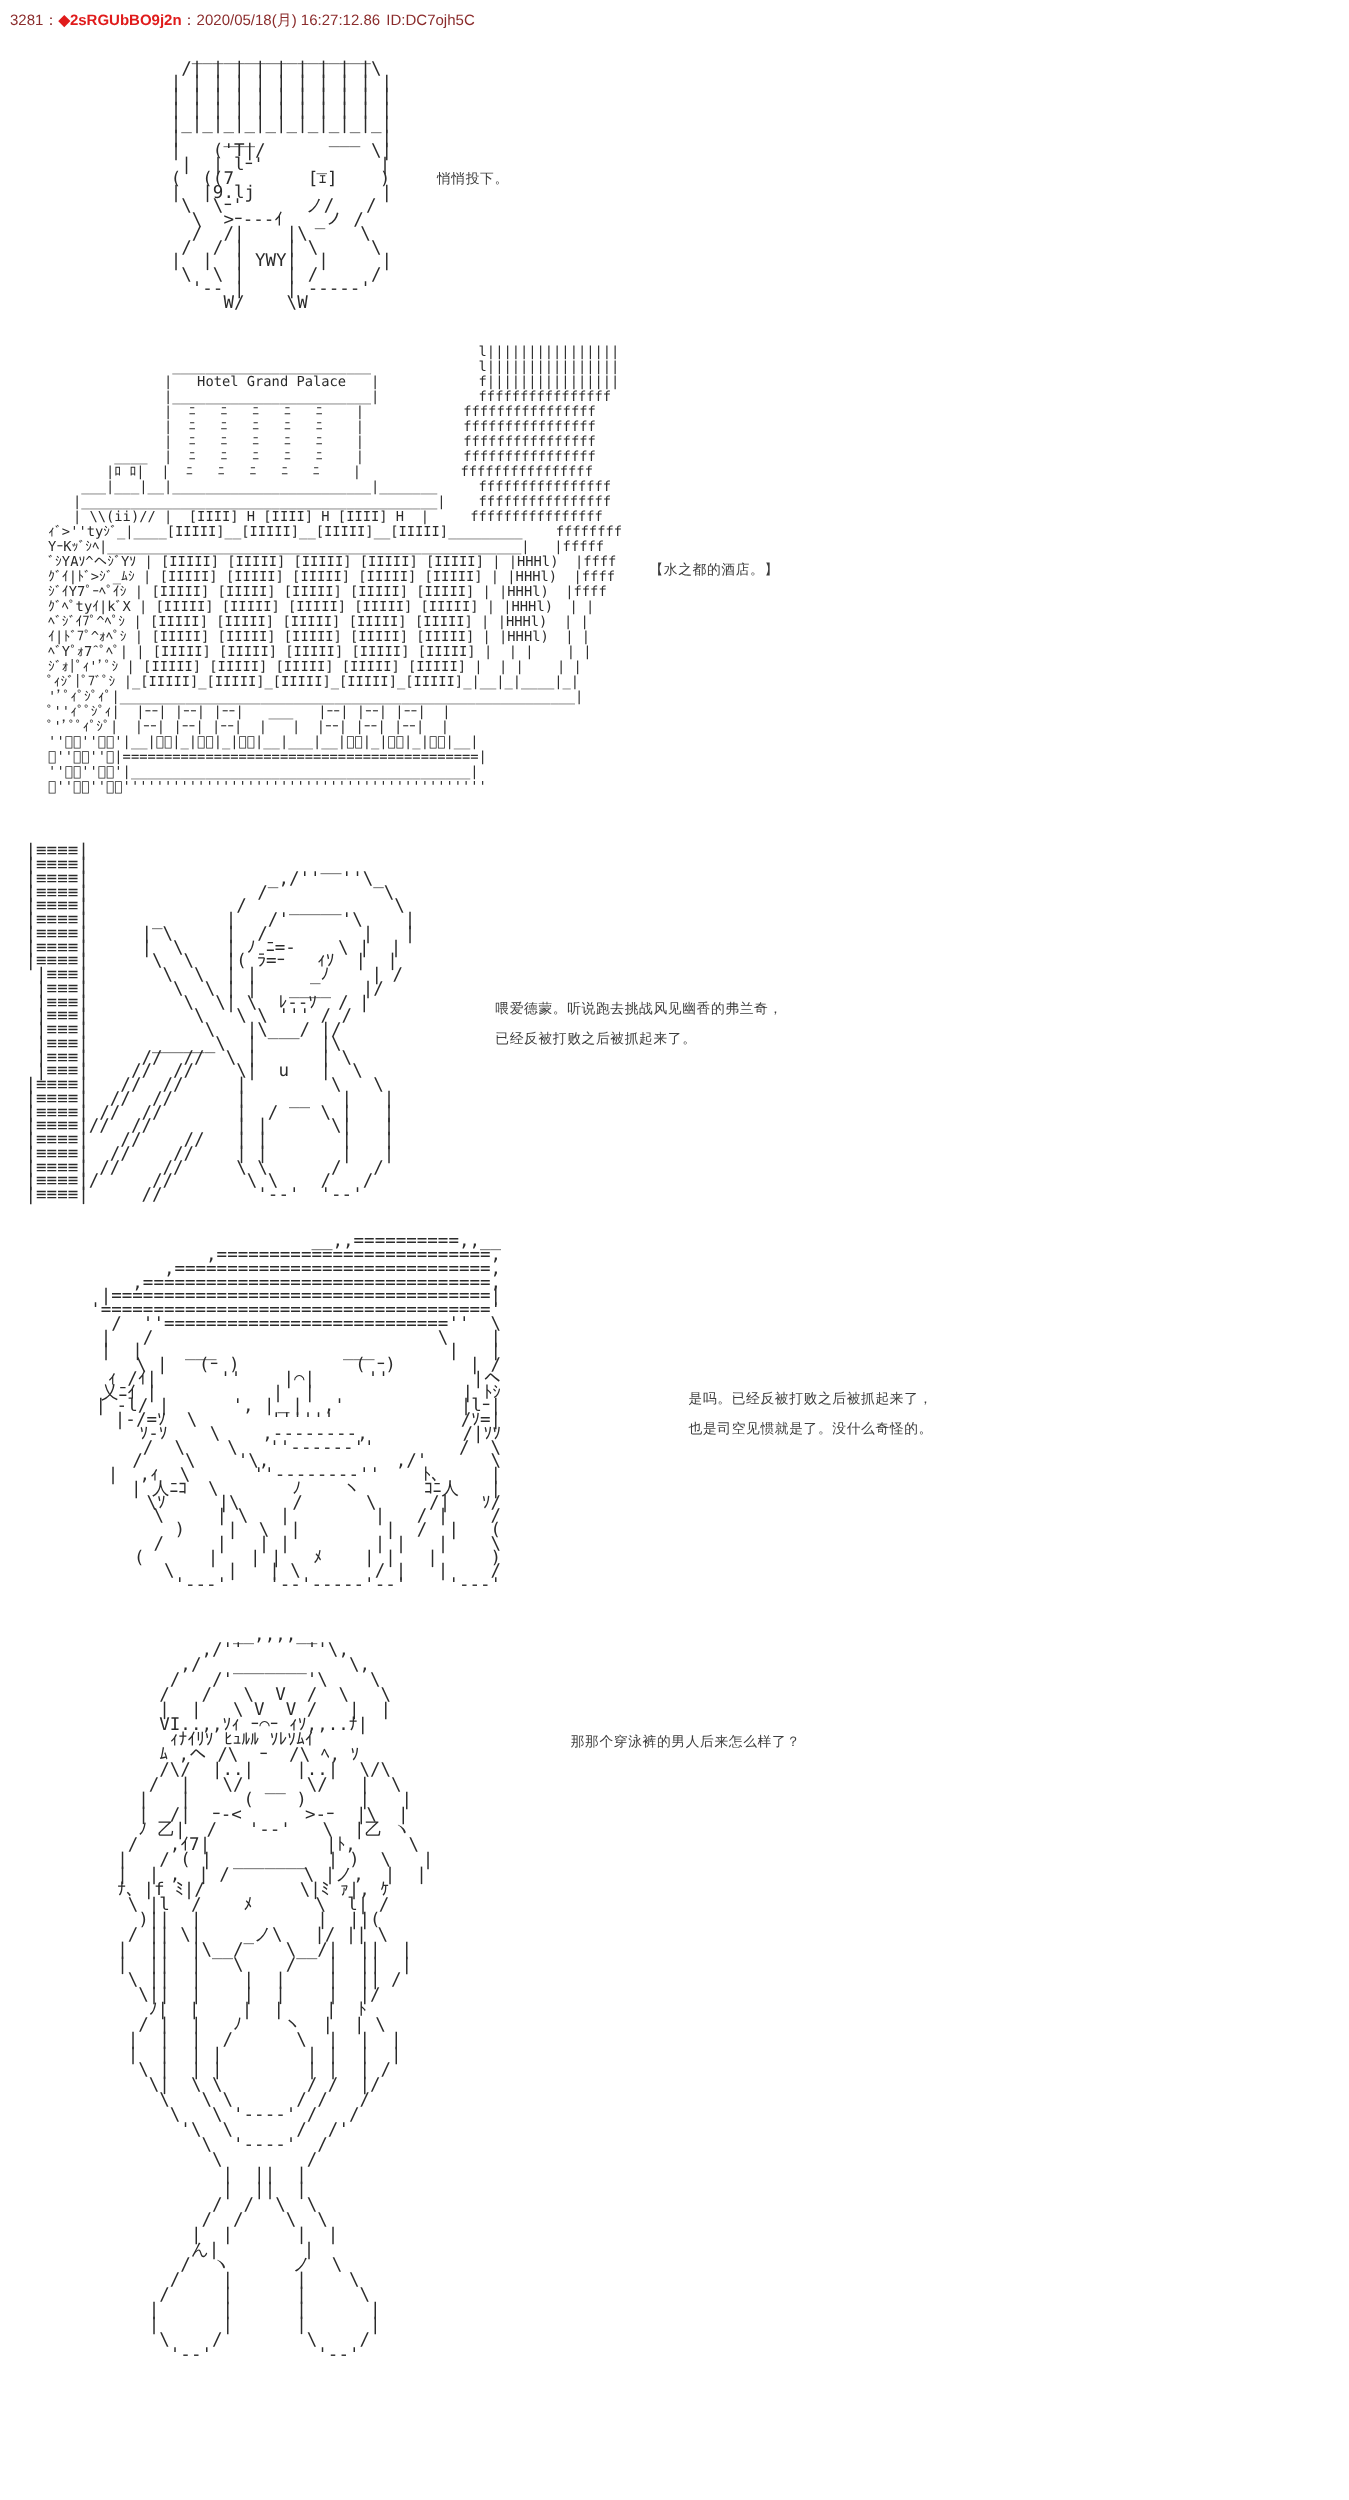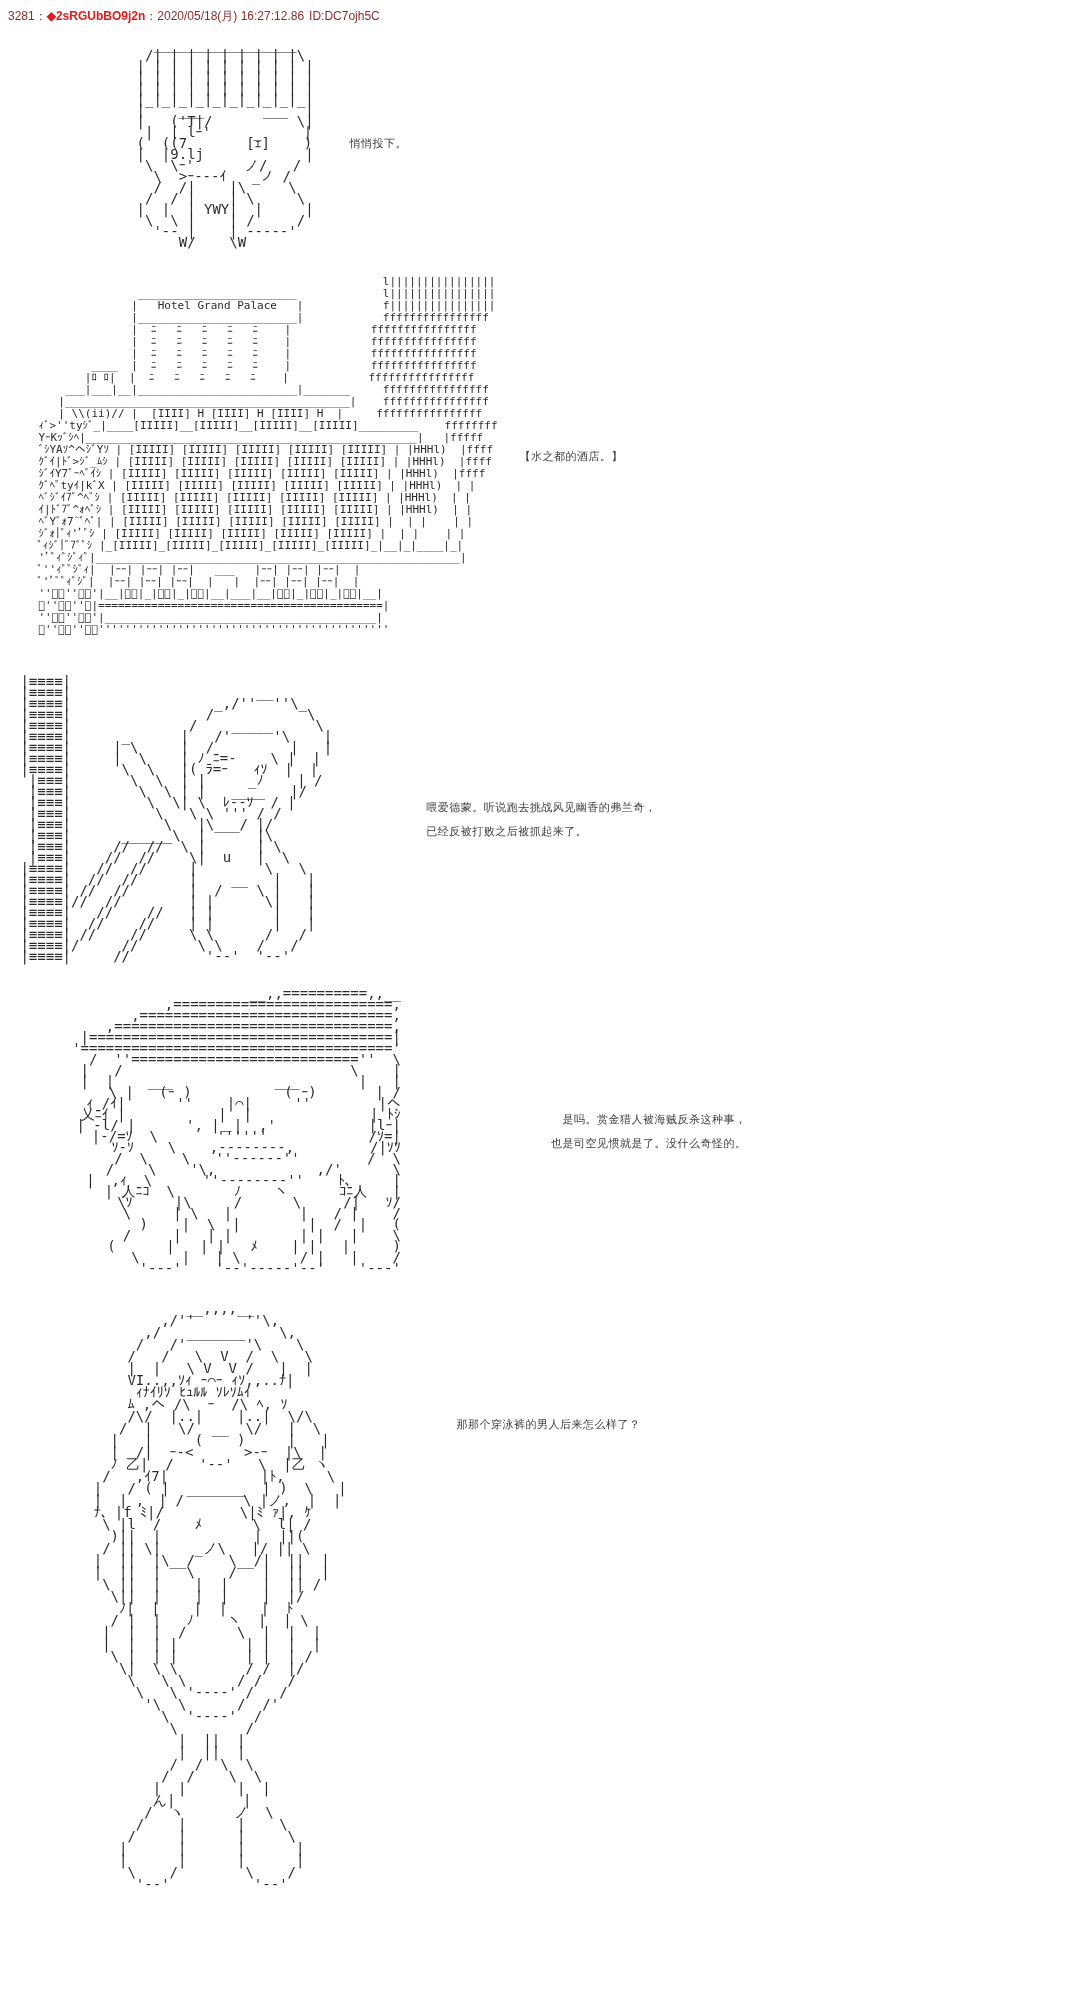--- a/index.html
+++ b/index.html
@@ -39,26 +39,26 @@
     color:var(--dialogue-color);
     line-height:2.2;
     letter-spacing:.5px;
   }
   .s1{margin:14px 0 0 86px;}
   .s1 .dialogue{margin-left:36px;}
   .s2{margin:14px 0 0 12px;}
   .s2 .aa{font-size:11px;line-height:12px;}
   .s2 .dialogue{margin-left:22px;}
   .s3{margin:40px 0 0 12px;}
-  .s3 .dialogue{margin-left:94px;}
+  .s3 .dialogue{margin-left:64px;}
   .s4{margin:26px 0 0 30px;text-align:right;}
   .s4 .dialogue{margin-left:150px;}
   .s5{margin:14px 0 0 60px;align-items:flex-start;}
   .s5 .aa{line-height:12px;}
-  .s5 .dialogue{margin-left:110px;margin-top:110px;text-align:center;}
+  .s5 .dialogue{margin-left:110px;margin-top:80px;text-align:center;}
 </style>
 </head>
 <body>
 
 <div class="page">
 
   <section class="post">
     <div class="post-header">
       <span class="hnum">3281</span><span class="hsep">：</span><span class="htrip">◆2sRGUbBO9j2n</span><span class="hsep">：</span><span class="hdate">2020/05/18(月) 16:27:12.86</span><span class="hid">ID:DC7ojh5C</span>
     </div>
@@ -180,21 +180,21 @@
   |  ,ｨ  \      ''--------''    ﾄ、    |
   | 人ﾆｺ  \       ﾉ    ヽ      ｺﾆ人   |
    \ｿ     |\     /      \     /|   ｿ/
     \     | \   |        |   / |    /
      )    |  \  |        |  /  |   (
     /     |   | |        | |   |    \
    (      |   | |   ﾒ    | |   |     )
     \     |   | \       / |   |    /
      '---'    '--'-----'--'    '---'</pre>
       <div class="dialogue">
-        <div>是吗。赏金猎人被海贼反杀这种事，</div>
+        <div>是吗。已经反被打败之后被抓起来了，</div>
         <div>也是司空见惯就是了。没什么奇怪的。</div>
       </div>
     </div>
   </section>
 
   <section class="post">
     <div class="scene s5">
       <pre class="aa">               __,,,,__
             ,/''      ''\,
           ,/   _______    \,

